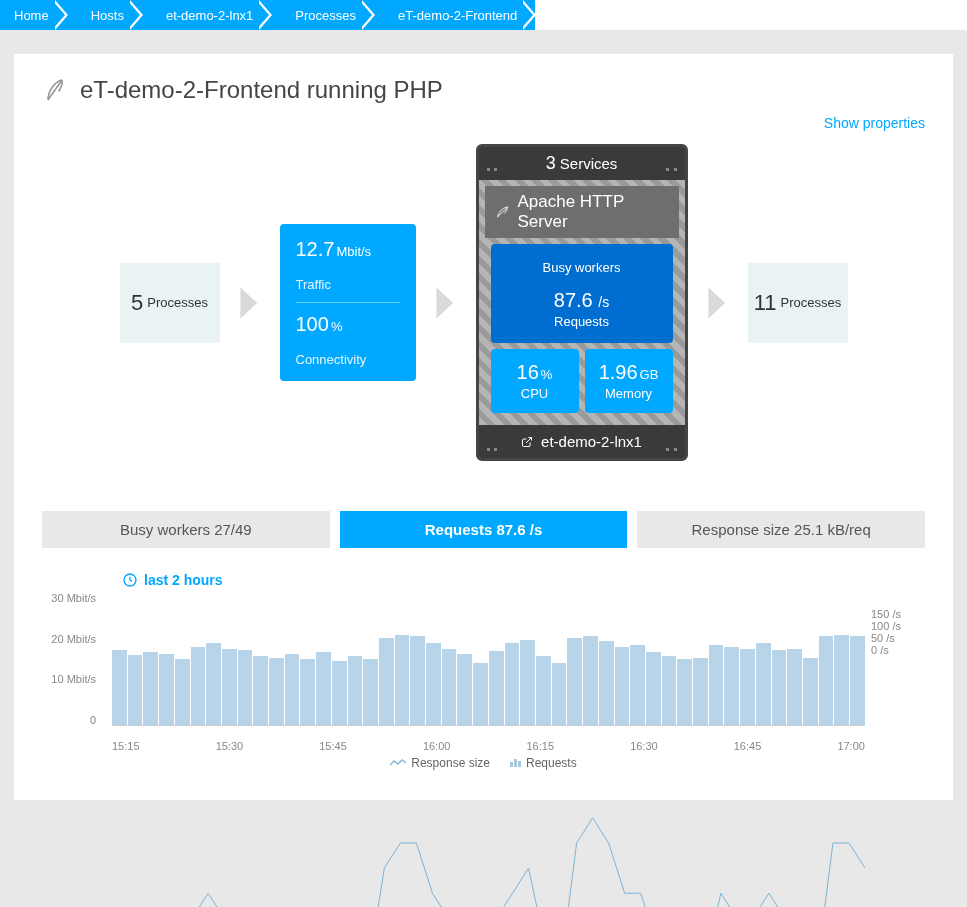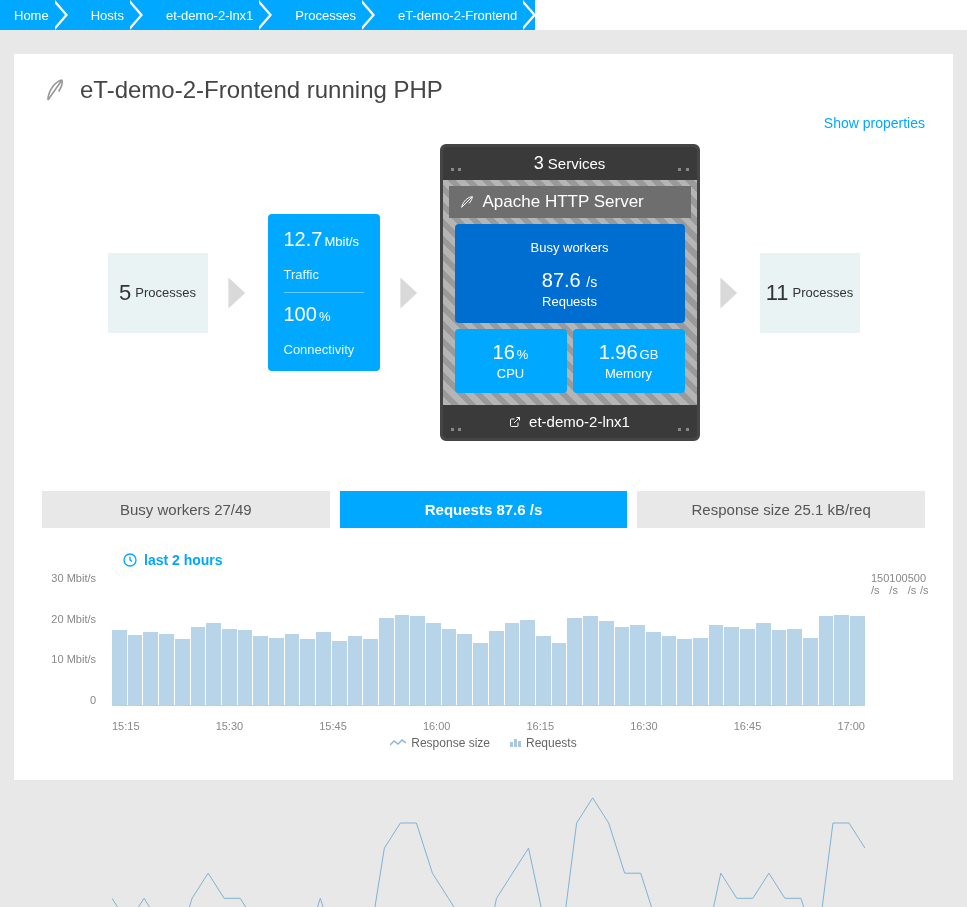--- a/index.html
+++ b/index.html
@@ -15,26 +15,26 @@
 .page-title{font-size:24px;color:#454545;font-weight:400}
 .feather-icon{transform:rotate(-10deg)}
 .props-row{text-align:right;margin-bottom:12px}
 .show-props{color:#00a8ff;font-size:14px;cursor:pointer}
 .flow{display:flex;align-items:center;justify-content:center;gap:16px;margin-bottom:50px}
 .mini-card{background:#e9f3f4;width:100px;height:80px;display:flex;align-items:center;justify-content:center;color:#333;cursor:pointer}
 .mini-card .num{font-size:22px;margin-right:4px}
 .mini-card .lbl{font-size:13px}
 .arrow{color:#ccc;font-size:0}
 .arrow svg{display:block}
-.traffic-card{background:#00a8ff;color:#fff;width:112px;border-radius:4px;padding:14px 16px;cursor:pointer}
+.traffic-card{background:#00a8ff;color:#fff;width:136px;border-radius:4px;padding:14px 16px;cursor:pointer}
 .traffic-card .big{font-size:20px}
 .traffic-card .unit{font-size:13px;margin-left:2px}
 .traffic-card .sub{font-size:13px;opacity:.9;margin-top:16px}
 .traffic-card hr{border:none;border-top:1px solid rgba(255,255,255,.4);margin:10px 0}
-.server-card{width:260px;border-radius:6px;overflow:hidden;border:3px solid #454545;background:#737373}
+.server-card{width:212px;border-radius:6px;overflow:hidden;border:3px solid #454545;background:#737373}
 .sc-top{background:#3a3a3a;color:#fff;text-align:center;padding:6px;font-size:15px}
 .sc-top .n{font-size:18px}
 .sc-stripe{background:repeating-linear-gradient(45deg,#b5b5b5 0 6px,#9a9a9a 6px 12px);padding:6px}
 .sc-name{background:#6e6e6e;color:#fff;padding:6px 10px;display:flex;align-items:center;gap:8px;font-size:17px}
 .sc-body{padding:6px}
 .sc-blue{background:#006dd1;color:#fff;border-radius:4px;text-align:center;padding:14px}
 .sc-blue .row1{font-size:20px}
 .sc-blue .pct{font-size:14px}
 .sc-blue .lbl{font-size:13px;margin-top:2px}
 .sc-blue .gap{height:14px}
@@ -47,21 +47,21 @@
 .sc-dots{position:absolute;display:flex;gap:2px}
 .sc-wrap{position:relative}
 .sc-wrap .dl{left:8px}.sc-wrap .dr{right:8px}
 .dots span{width:3px;height:3px;background:#888;display:inline-block}
 .tabs{display:flex;gap:10px;margin-bottom:24px}
 .tab{flex:1;background:#e8e8e8;color:#555;text-align:center;padding:10px;font-size:15px;cursor:pointer}
 .tab.active{background:#00a8ff;color:#fff;font-weight:600}
 .chart-header{display:flex;align-items:center;gap:6px;color:#00a8ff;font-size:14px;font-weight:600;margin:10px 0 4px 80px}
 .chart-area{position:relative;height:160px;padding:0 60px}
 .y-left{position:absolute;left:0;top:0;bottom:26px;width:60px;text-align:right;font-size:11px;color:#888;display:flex;flex-direction:column;justify-content:space-between;padding-right:6px}
-.y-right{position:absolute;right:0;top:0;bottom:26px;width:60px;font-size:11px;color:#888;display:flex;flex-direction:row;justify-content:space-between;padding-left:6px}
+.y-right{position:absolute;right:0;top:16px;bottom:26px;width:60px;font-size:11px;color:#888;display:flex;flex-direction:column;padding-left:6px}
 .plot{position:absolute;left:70px;right:60px;top:0;bottom:26px;border-bottom:1px solid #ccc}
 .bars{position:absolute;inset:0;display:flex;align-items:flex-end;gap:1px}
 .bar{flex:1;background:#b8d4e8}
 .line{position:absolute;inset:0}
 .x-axis{position:absolute;left:70px;right:60px;bottom:0;display:flex;justify-content:space-between;font-size:11px;color:#888}
 .legend{text-align:center;font-size:12px;color:#666;margin-top:4px;display:flex;justify-content:center;gap:20px}
 .legend-item{display:flex;align-items:center;gap:5px}
 .lg-line{width:16px;height:8px}
 .lg-bars{display:flex;gap:1px;align-items:flex-end}
 .lg-bars span{width:3px;background:#a8c8dd}

